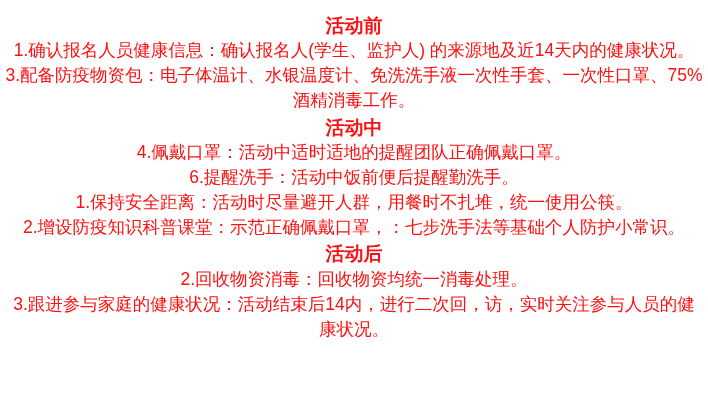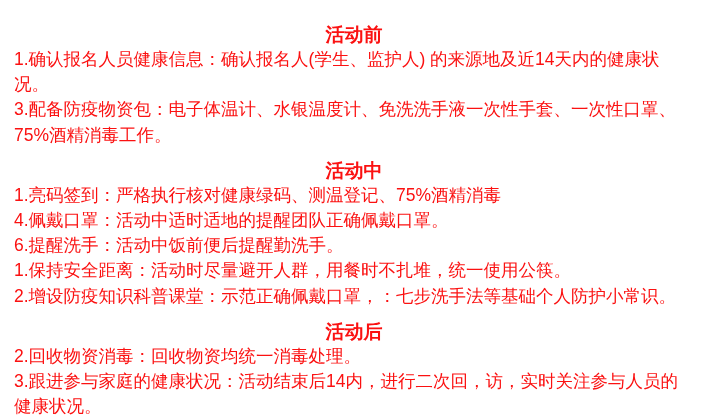--- a/index.html
+++ b/index.html
@@ -16,51 +16,50 @@
   .doc {
     --text-color: #fb1111;
     box-sizing: border-box;
     width: 708px;
     height: 416px;
     padding: 12px 4px 0 4px;
     color: var(--text-color);
     font-size: 17.5px;
     line-height: 25.15px;
   }
-  .section { margin: 10px; }
+  .section { margin: 1px; }
   .section-title {
     margin: 0;
     text-align: center;
     font-size: 19px;
     font-weight: bold;
     line-height: 25.15px;
   }
   .item {
     margin: 0;
-    text-align: left;
+    text-align: center;
     letter-spacing: 0;
   }
 </style>
 </head>
 <body style="background: rgb(255, 255, 255);">
 
 <div class="doc" id="doc-root" style="--text-color: #fb1111;">
   <section class="section">
     <h2 class="section-title">活动前</h2>
 
   <p class="item">1.确认报名人员健康信息：确认报名人(学生、监护人) 的来源地及近14天内的健康状况。</p>
 
 
   <p class="item">3.配备防疫物资包：电子体温计、水银温度计、免洗洗手液一次性手套、一次性口罩、75%酒精消毒工作。</p>
 </section>
 
   <section class="section">
     <h2 class="section-title">活动中</h2>
 
-  <p class="item">1.亮码签到：严格执行核对健康绿码、测温登记、75%酒精消毒</p>
 
   <p class="item">4.佩戴口罩：活动中适时适地的提醒团队正确佩戴口罩。</p>
 
   <p class="item">6.提醒洗手：活动中饭前便后提醒勤洗手。</p>
 
   <p class="item">1.保持安全距离：活动时尽量避开人群，用餐时不扎堆，统一使用公筷。</p>
 
   <p class="item">2.增设防疫知识科普课堂：示范正确佩戴口罩，：七步洗手法等基础个人防护小常识。</p>
 </section>
 

